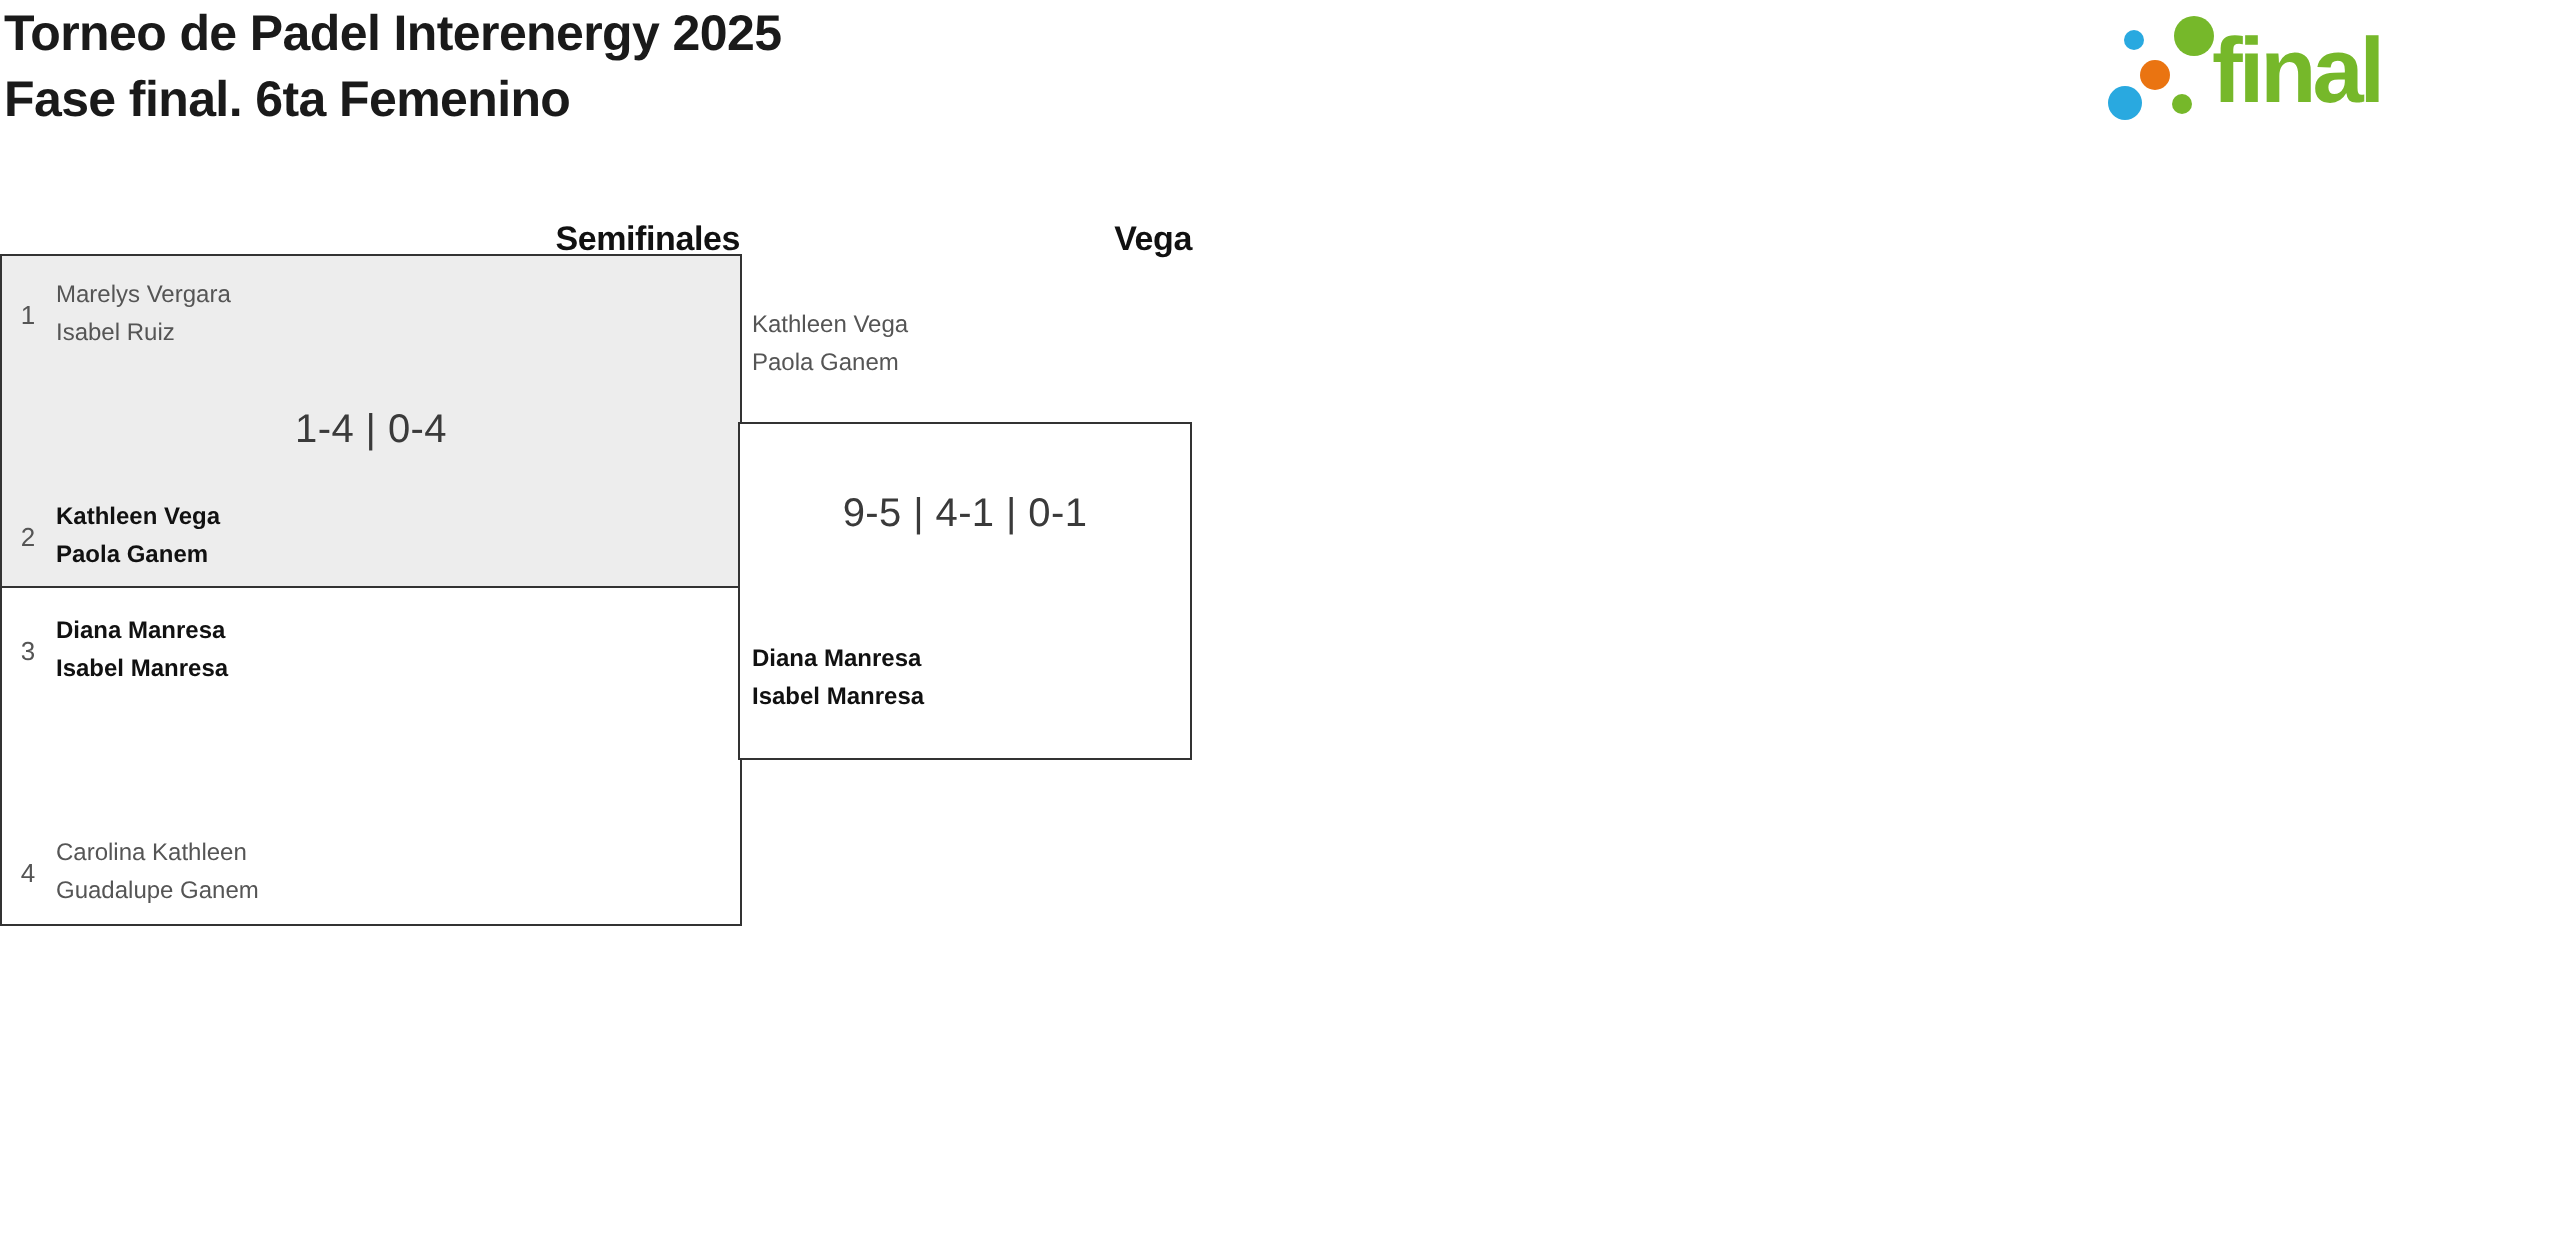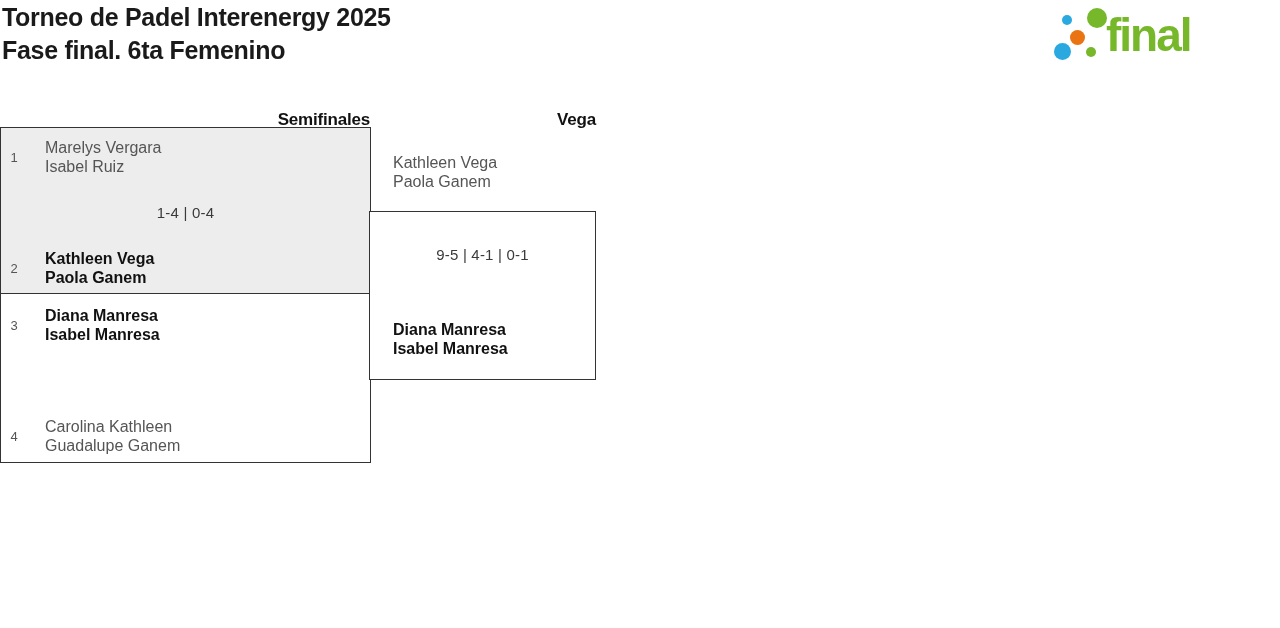--- a/index.html
+++ b/index.html
@@ -75,37 +75,37 @@
     align-items: center;
     gap: 8px;
     white-space: nowrap;
   }
   .seed {
     font-size: 13px;
     color: #555;
     min-width: 12px;
     text-align: center;
   }
-  .names { font-size: 16px; line-height: 19px; color: #555; margin-left: 17px; }
+  .names { font-size: 12px; line-height: 19px; color: #555; }
   .team.winner .names { color: #111; font-weight: 700; }
 
   .sf1-team1 { left: 7px; top: 10px; }
   .sf1-team2 { left: 7px; top: 121px; }
   .sf2-team1 { left: 7px; top: 12px; }
   .sf2-team2 { left: 7px; top: 123px; }
   .final-team1 { left: 6px; top: -59px; }
   .final-team2 { left: 6px; top: 108px; }
 
   
   .score {
     position: absolute;
     left: 0;
     right: 0;
     text-align: center;
-    font-size: 15px;
+    font-size: 20px;
     color: #3a3a3a;
     letter-spacing: 0.2px;
   }
   .score-sf1 { top: 76px; }
   .score-sf2 { top: 78px; }
   .score-final { top: 34px; }
 </style>
 </head>
 <body>
 

